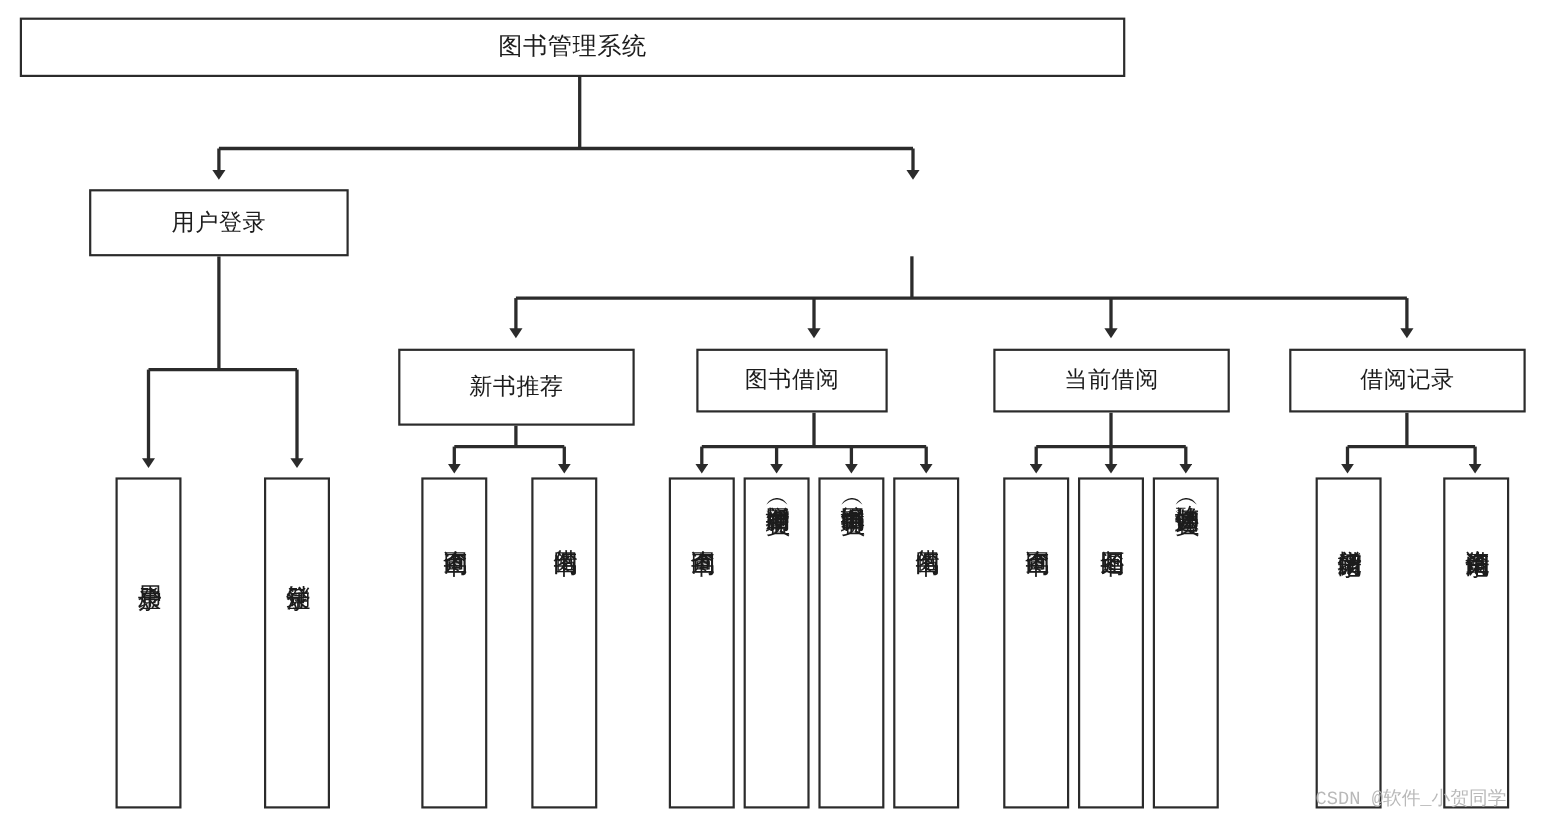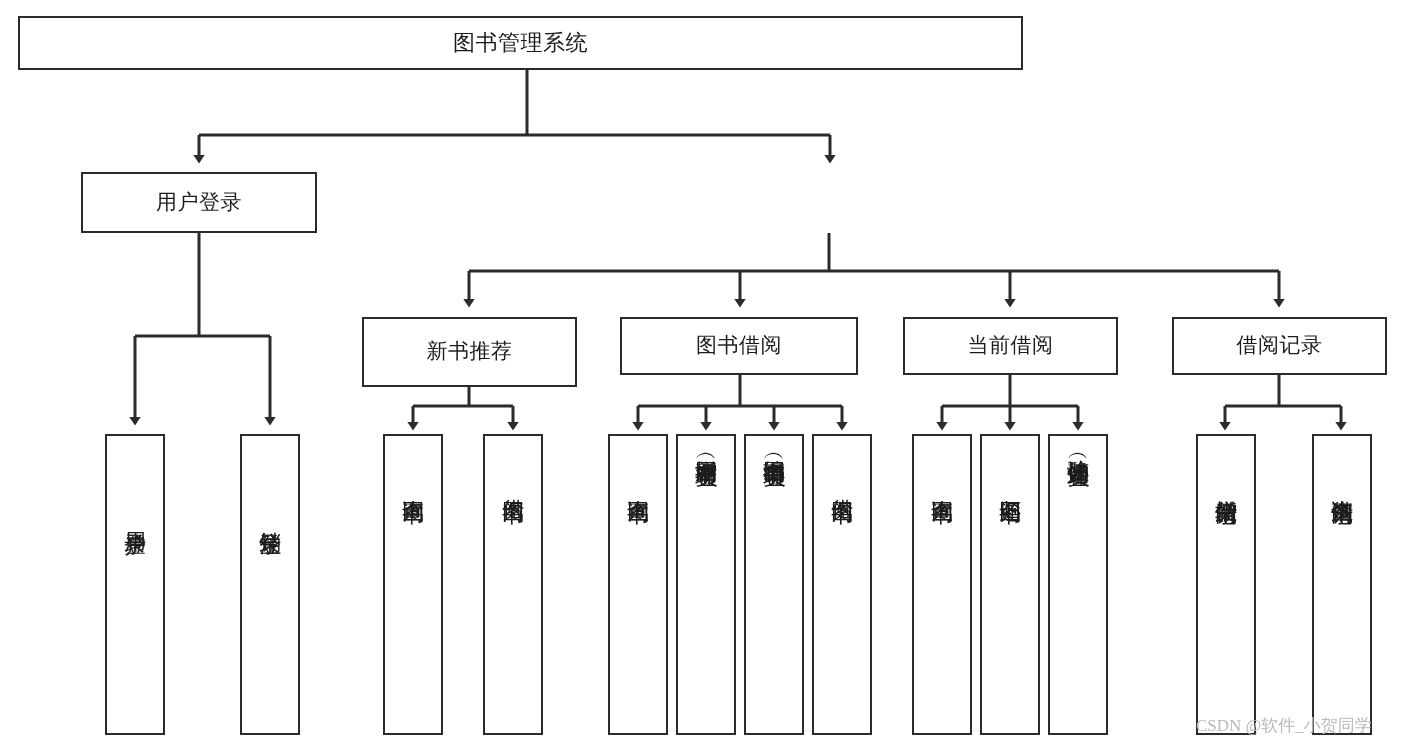--- a/index.html
+++ b/index.html
@@ -73,21 +73,21 @@
     margin-top: 40px;
   }
   .watermark {
     position: absolute;
     left: 1196px;
     top: 714px;
     font-size: 17px;
     color: #b9b9b9;
     white-space: nowrap;
     z-index: 3;
-    font-family: Liberation Serif, serif;
+    font-family: Liberation Mono, monospace;
   }
 </style>
 </head>
 <body>
 
 <div id="canvas">
 
   <svg id="connectors" viewBox="0 0 1405 747" xmlns="http://www.w3.org/2000/svg">
     <defs>
       <marker id="arrow" markerWidth="10" markerHeight="12" refX="1.5" refY="6" orient="auto" markerUnits="userSpaceOnUse">
@@ -142,21 +142,21 @@
     <span class="label">图书管理系统</span>
   </div>
 
   <div class="node horiz" style="left:81px; top:172px; width:236px; height:61px;">
     <span class="label">用户登录</span>
   </div>
 
   <div class="node horiz" style="left:362px; top:317px; width:215px; height:70px;">
     <span class="label">新书推荐</span>
   </div>
-  <div class="node horiz" style="left:620px; top:317px; width:238px; height:58px;align-items:center;">
+  <div class="node horiz" style="left:633px; top:317px; width:174px; height:58px;align-items:center;">
     <span class="label">图书借阅</span>
   </div>
   <div class="node horiz" style="left:1172px; top:317px; width:215px; height:58px;">
     <span class="label">借阅记录</span>
   </div>
   <div class="node horiz" style="left:903px; top:317px; width:215px; height:58px;">
     <span class="label">当前借阅</span>
   </div>
 
   <div class="node vert mid" style="left:105px; top:434px; width:60px; height:301px;">

